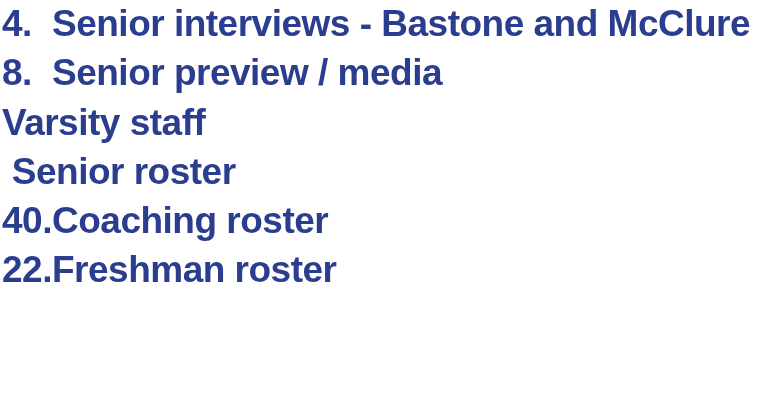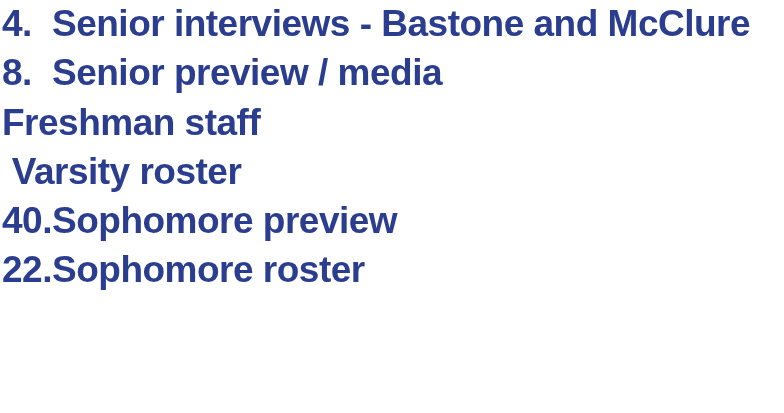--- a/index.html
+++ b/index.html
@@ -43,30 +43,30 @@
     <span class="toc-num">4.</span>
     <span class="toc-label">Senior interviews - Bastone and McClure</span>
   </div>
 
   <div class="toc-row">
     <span class="toc-num">8.</span>
     <span class="toc-label">Senior preview / media</span>
   </div>
 
   <div class="toc-row">
-    <span class="toc-label">Freshman staff</span>
+    <span class="toc-label">Varsity staff</span>
   </div>
 
   <div class="toc-row">
-    <span class="toc-label"> Varsity roster</span>
+    <span class="toc-label"> Senior roster</span>
   </div>
 
   <div class="toc-row">
     <span class="toc-num">40.</span>
-    <span class="toc-label">Sophomore preview</span>
+    <span class="toc-label">Coaching roster</span>
   </div>
 
   <div class="toc-row">
     <span class="toc-num">22.</span>
-    <span class="toc-label">Sophomore roster</span>
+    <span class="toc-label">Freshman roster</span>
   </div>
 
 </div>
 
 </body></html>

